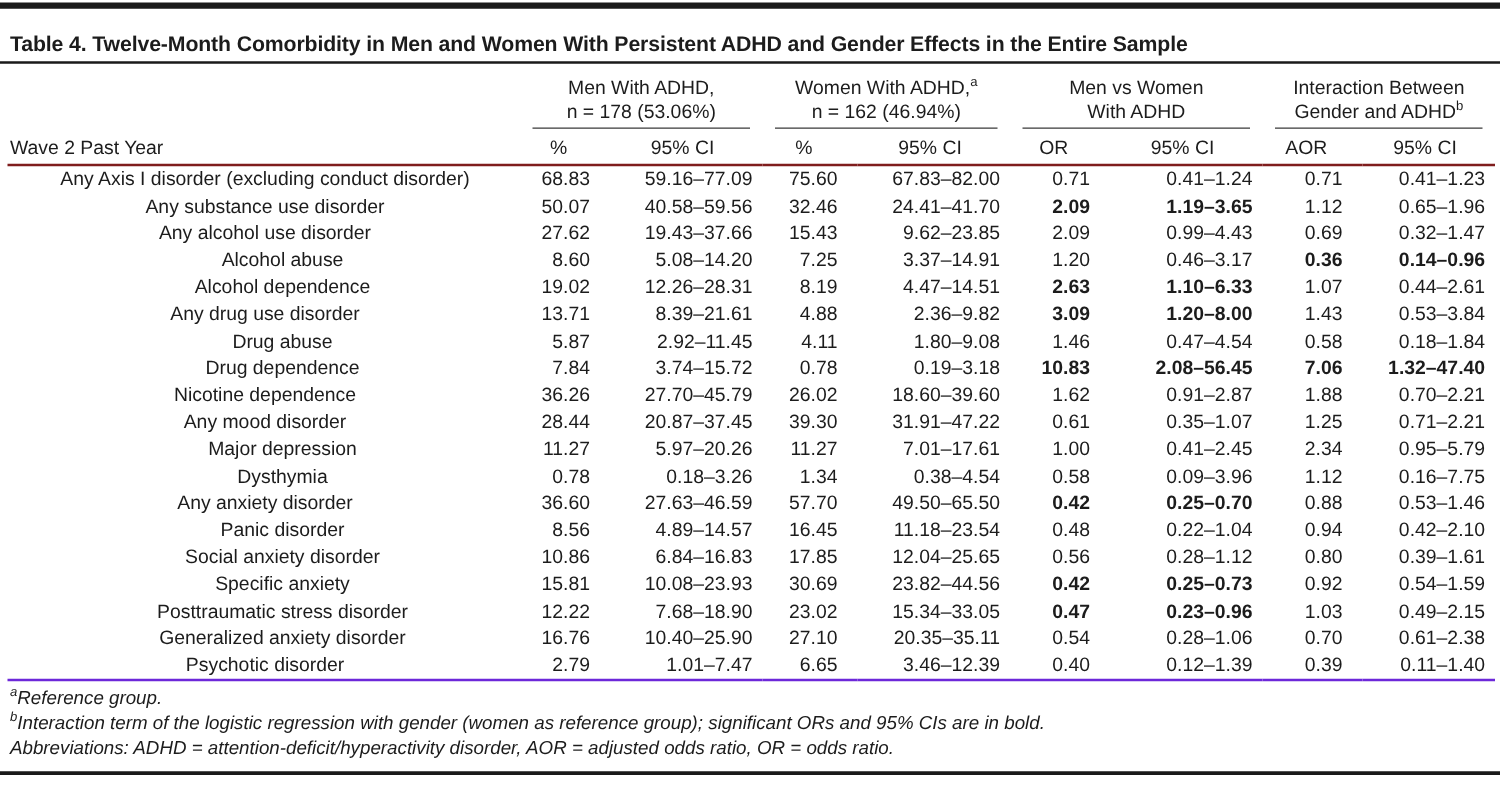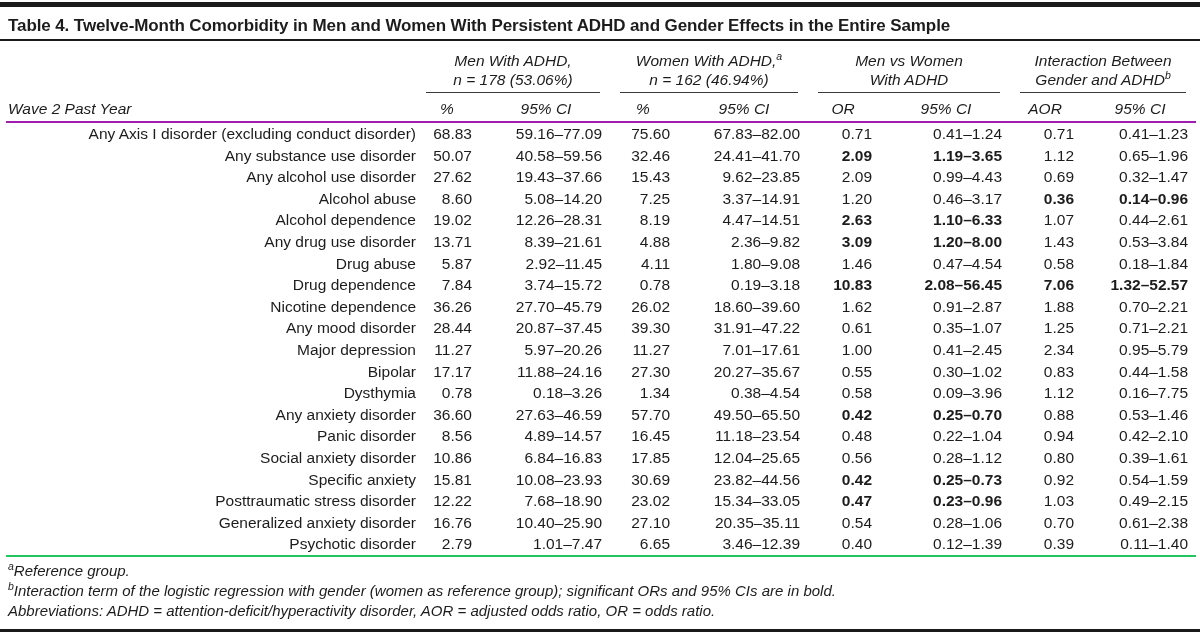--- a/index.html
+++ b/index.html
@@ -15,21 +15,21 @@
   }
   .page { width: 1200px; height: 638px; position: relative; }
 
   .top-bar { height: 5px; background: #1a1a1a; margin-top: 2px; }
   .bottom-bar { height: 3px; background: #1a1a1a; margin-top: 6px; }
 
   .table-title {
     font-weight: bold;
     font-size: 17px;
     line-height: 21px;
-    padding: 8px 8px 3px 8px;
+    padding: 18px 8px 3px 8px;
     letter-spacing: -0.1px;
     white-space: nowrap;
   }
   .title-rule { height: 2px; background: #1a1a1a; }
 
   table.comorbidity {
     border-collapse: collapse;
     table-layout: fixed;
     width: 1190px;
     margin-left: 6px;
@@ -37,65 +37,65 @@
   col.c-label  { width: 410px; }
   col.c-mpct   { width: 72px; }
   col.c-mci    { width: 122px; }
   col.c-wpct   { width: 76px; }
   col.c-wci    { width: 122px; }
   col.c-or     { width: 80px; }
   col.c-orci   { width: 122px; }
   col.c-aor    { width: 80px; }
   col.c-aorci  { width: 106px; }
 
-  thead th { font-weight: normal; font-style: italic; }
+  thead th { font-weight: normal; }
 
   th.group-head {
     vertical-align: bottom;
     padding: 10px 0 0 0;
     text-align: center;
   }
   .group-inner {
     margin: 0 10px;
     border-bottom: 1.5px solid #3a3a3a;
     padding-bottom: 3px;
     font-size: 15.5px;
     line-height: 19px;
     white-space: nowrap;
   }
 
   tr.sub-head th {
     vertical-align: bottom;
     font-size: 15.5px;
     line-height: 19px;
     padding: 6px 0 3px 0;
-    border-bottom: 2px solid #a21caf;
+    border-bottom: 2px solid #7f1d1d;
     white-space: nowrap;
   }
   tr.sub-head th.stub {
     text-align: left;
     padding-left: 2px;
   }
   tr.sub-head th.hnum { text-align: center; padding-right: 10px; }
   tr.sub-head th.hci  { padding-right: 6px; }
 
   tbody td {
     font-size: 15.5px;
     line-height: 21.6px;
     height: 21.6px;
     padding: 0;
     white-space: nowrap;
     overflow: hidden;
   }
-  td.lbl { text-align: right; padding-left: 2px; }
+  td.lbl { text-align: center; padding-left: 2px; }
   td.lbl.indent { padding-left: 30px; }
   td.num { text-align: right; padding-right: 16px; }
   td.ci  { text-align: right; padding-right: 8px; }
   td.bold { font-weight: bold; }
-  tbody tr:last-child td { border-bottom: 2px solid #22c55e; }
+  tbody tr:last-child td { border-bottom: 2px solid #6d28d9; }
 
   sup {
     font-size: 10.5px;
     line-height: 0;
     vertical-align: super;
   }
 
   .footnotes {
     font-size: 15px;
     line-height: 20px;
@@ -247,21 +247,21 @@
   </tr>
         <tr>
     <td class="lbl indent">Drug dependence</td>
     <td class="num">7.84</td>
     <td class="ci">3.74–15.72</td>
     <td class="num">0.78</td>
     <td class="ci">0.19–3.18</td>
     <td class="num bold">10.83</td>
     <td class="ci bold">2.08–56.45</td>
     <td class="num bold">7.06</td>
-    <td class="ci bold">1.32–52.57</td>
+    <td class="ci bold">1.32–47.40</td>
   </tr>
         <tr>
     <td class="lbl">Nicotine dependence</td>
     <td class="num">36.26</td>
     <td class="ci">27.70–45.79</td>
     <td class="num">26.02</td>
     <td class="ci">18.60–39.60</td>
     <td class="num">1.62</td>
     <td class="ci">0.91–2.87</td>
     <td class="num">1.88</td>
@@ -283,31 +283,20 @@
     <td class="num">11.27</td>
     <td class="ci">5.97–20.26</td>
     <td class="num">11.27</td>
     <td class="ci">7.01–17.61</td>
     <td class="num">1.00</td>
     <td class="ci">0.41–2.45</td>
     <td class="num">2.34</td>
     <td class="ci">0.95–5.79</td>
   </tr>
         <tr>
-    <td class="lbl indent">Bipolar</td>
-    <td class="num">17.17</td>
-    <td class="ci">11.88–24.16</td>
-    <td class="num">27.30</td>
-    <td class="ci">20.27–35.67</td>
-    <td class="num">0.55</td>
-    <td class="ci">0.30–1.02</td>
-    <td class="num">0.83</td>
-    <td class="ci">0.44–1.58</td>
-  </tr>
-        <tr>
     <td class="lbl indent">Dysthymia</td>
     <td class="num">0.78</td>
     <td class="ci">0.18–3.26</td>
     <td class="num">1.34</td>
     <td class="ci">0.38–4.54</td>
     <td class="num">0.58</td>
     <td class="ci">0.09–3.96</td>
     <td class="num">1.12</td>
     <td class="ci">0.16–7.75</td>
   </tr>

